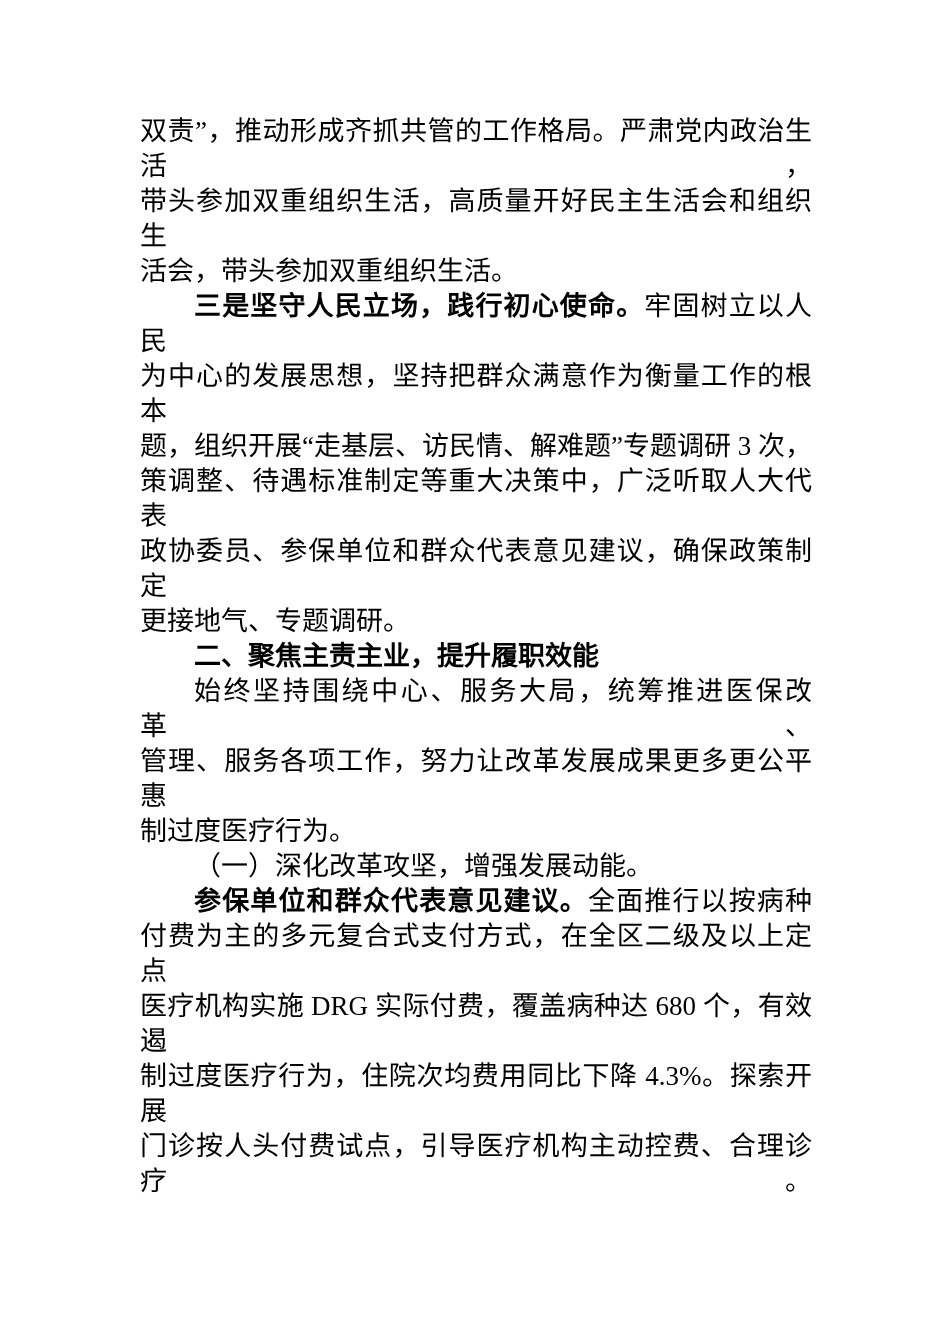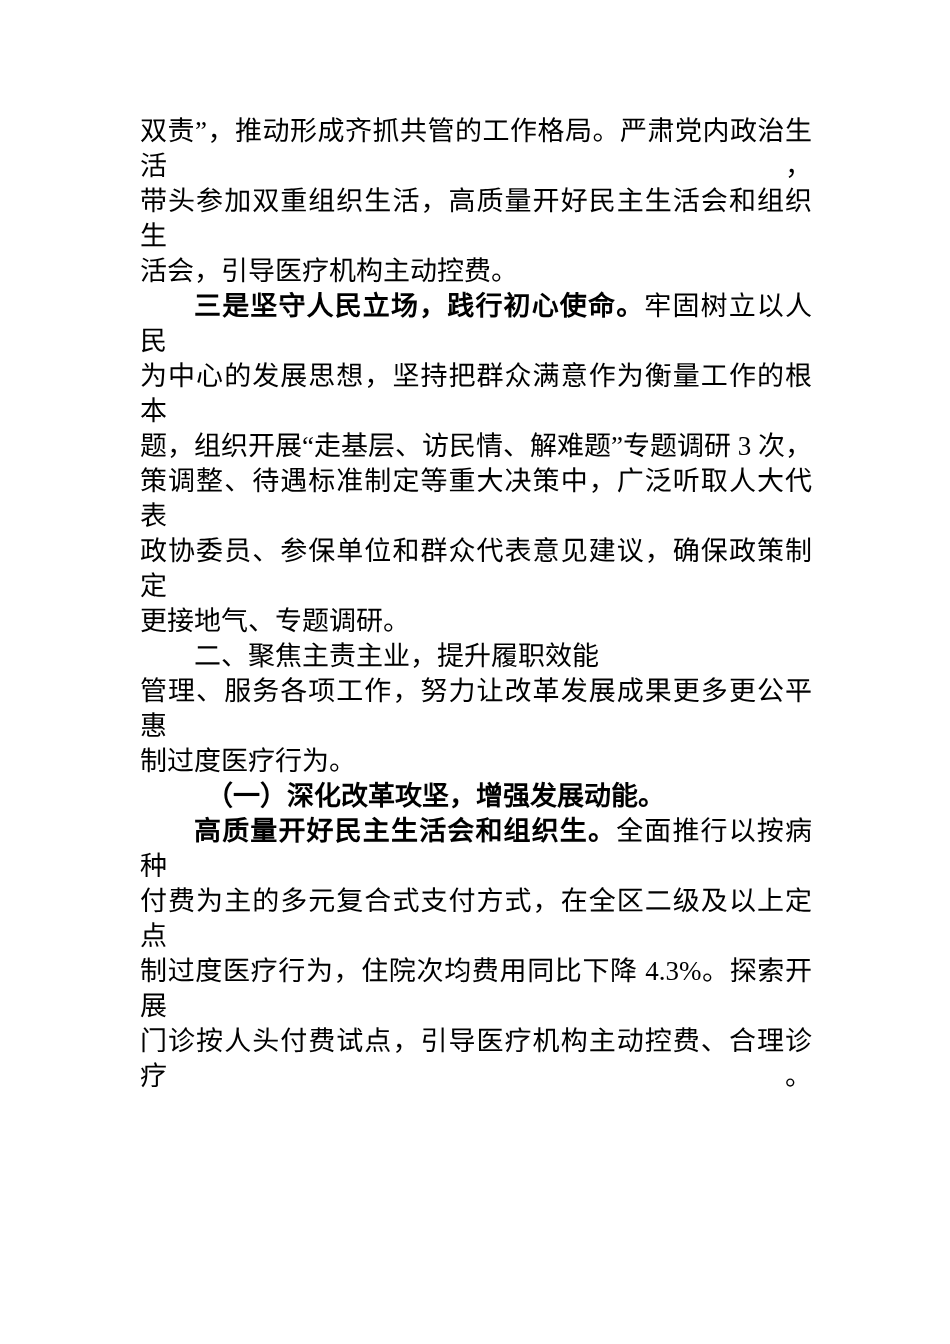--- a/index.html
+++ b/index.html
@@ -37,44 +37,45 @@
   .s-body {
     font-family: "Liberation Serif", serif;
     font-weight: normal;
   }
   .s-emphasis {
     font-family: Liberation Sans, sans-serif;
     font-weight: bold;
   }
   .s-heading1 {
     font-family: "Liberation Sans", sans-serif;
-    font-weight: normal;
+    font-weight: bold;
   }
   .s-heading2 {
     font-family: "Liberation Serif", serif;
-    font-weight: bold;
-    margin-left: 12px;
+    font-weight: normal;
   }
 </style>
 </head>
 <body>
 
 <div class="page">
   <div class="text-block" id="doc-text">
       <div class="line jl"><span class="s-body">双责”，推动形成齐抓共管的工作格局。严肃党内政治生活，</span></div>
       <div class="line jl"><span class="s-body">带头参加双重组织生活，高质量开好民主生活会和组织生</span></div>
-      <div class="line"><span class="s-body">活会，引导医疗机构主动控费。</span></div>
+      <div class="line"><span class="s-body">活会，带头参加双重组织生活。</span></div>
       <div class="line ind jl"><span class="s-emphasis">三是坚守人民立场，践行初心使命。</span><span class="s-body">牢固树立以人民</span></div>
       <div class="line jl"><span class="s-body">为中心的发展思想，坚持把群众满意作为衡量工作的根本</span></div>
       <div class="line jl"><span class="s-body">题，组织开展“走基层、访民情、解难题”专题调研 3 次，</span></div>
       <div class="line jl"><span class="s-body">策调整、待遇标准制定等重大决策中，广泛听取人大代表</span></div>
       <div class="line jl"><span class="s-body">政协委员、参保单位和群众代表意见建议，确保政策制定</span></div>
       <div class="line"><span class="s-body">更接地气、专题调研。</span></div>
       <div class="line ind"><span class="s-heading1">二、聚焦主责主业，提升履职效能</span></div>
+      <div class="line ind jl"><span class="s-body">始终坚持围绕中心、服务大局，统筹推进医保改革、</span></div>
       <div class="line jl"><span class="s-body">管理、服务各项工作，努力让改革发展成果更多更公平惠</span></div>
       <div class="line"><span class="s-body">制过度医疗行为。</span></div>
       <div class="line ind"><span class="s-heading2">（一）深化改革攻坚，增强发展动能。</span></div>
-      <div class="line ind jl"><span class="s-emphasis">高质量开好民主生活会和组织生。</span><span class="s-body">全面推行以按病种</span></div>
+      <div class="line ind jl"><span class="s-emphasis">参保单位和群众代表意见建议。</span><span class="s-body">全面推行以按病种</span></div>
       <div class="line jl"><span class="s-body">付费为主的多元复合式支付方式，在全区二级及以上定点</span></div>
+      <div class="line jl"><span class="s-body">医疗机构实施 DRG 实际付费，覆盖病种达 680 个，有效遏</span></div>
       <div class="line jl"><span class="s-body">制过度医疗行为，住院次均费用同比下降 4.3%。探索开展</span></div>
       <div class="line jl"><span class="s-body">门诊按人头付费试点，引导医疗机构主动控费、合理诊疗。</span></div>
     </div>
 </div>
 
 </body></html>

